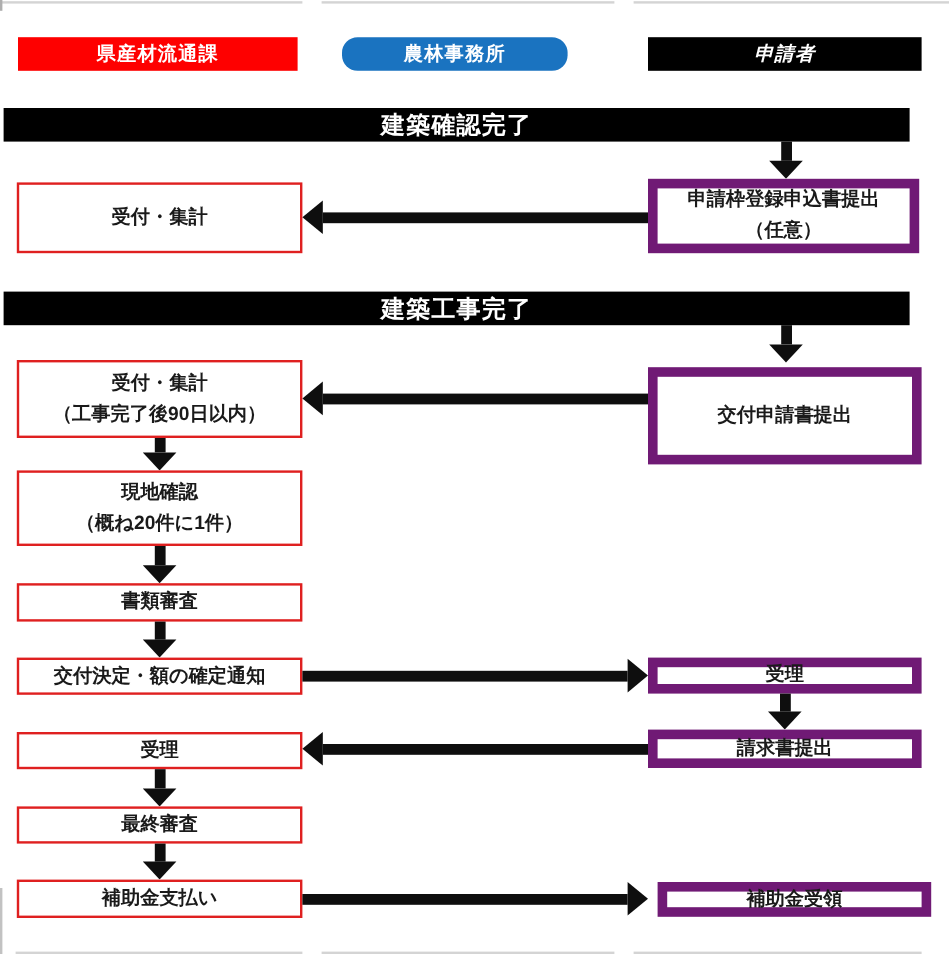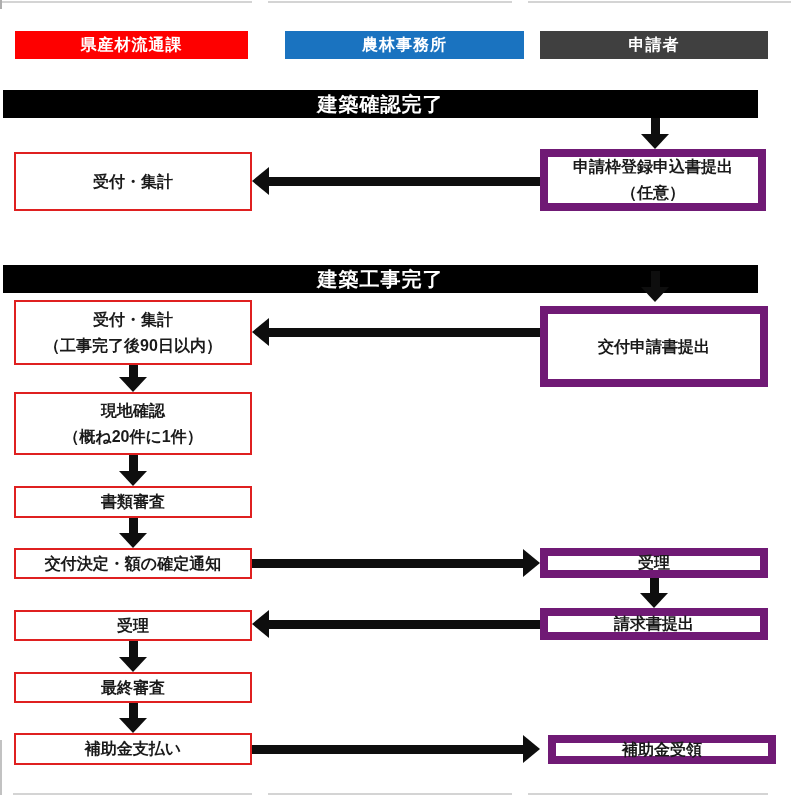--- a/index.html
+++ b/index.html
@@ -7,21 +7,21 @@
     position:relative;width:791px;height:797px;background:#ffffff;overflow:hidden;
     font-family:"Liberation Sans","DejaVu Sans",sans-serif;
   }
   
   .col-header{
     position:absolute;height:28px;display:flex;align-items:center;justify-content:center;
     color:#ffffff;font-weight:bold;font-size:16px;letter-spacing:1px;text-align:right;
   }
   .col-red{background:#fe0000;}
   .col-blue{background:#1a73c0;}
-  .col-green{background:#404040;}
+  .col-green{background:#000000;font-style:italic;}
   
   .banner{
     position:absolute;left:3px;width:755px;height:28px;background:#000000;
     display:flex;align-items:center;justify-content:center;
     color:#ffffff;font-weight:bold;font-size:20px;letter-spacing:1px;
   }
   
   .box{
     position:absolute;background:#ffffff;box-sizing:border-box;
     display:flex;flex-direction:column;align-items:center;justify-content:center;
@@ -48,21 +48,21 @@
 <div id="stage">
 
   <div class="gridline" style="left:0;top:1px;width:252px;height:2px;"></div>
   <div class="gridline" style="left:268px;top:1px;width:244px;height:2px;"></div>
   <div class="gridline" style="left:528px;top:1px;width:263px;height:2px;"></div>
   <div class="gridline" style="left:0;top:0;width:2px;height:9px;background:#aeaeae;"></div>
 
   <div class="col-header col-red" style="left:15px;top:31px;width:233px;">
     <span>県産材流通課</span>
   </div>
-  <div class="col-header col-blue" style="left:285px;top:31px;width:239px;">
+  <div class="col-header col-blue" style="left:285px;top:31px;width:188px;border-radius:13px;">
     <span>農林事務所</span>
   </div>
   <div class="col-header col-green" style="left:540px;top:31px;width:228px;">
     <span>申請者</span>
   </div>
 
   <div class="banner" style="top:90px;">
     <span>建築確認完了</span>
   </div>
 
@@ -76,21 +76,21 @@
   </div>
   <div class="box box-green" style="left:540px;top:149px;width:226px;height:62px;">
     <span>申請枠登録申込書提出</span>
     <span>（任意）</span>
   </div>
   <div class="harrow point-left" style="left:252px;top:167px;width:288px;">
     <div class="hhead"></div>
     <div class="hshaft"></div>
   </div>
 
-  <div class="banner" style="top:243px;margin-top:22px;">
+  <div class="banner" style="top:243px;">
     <span>建築工事完了</span>
   </div>
 
   <div class="varrow" style="left:641px;top:271px;height:31px;">
     <div class="vshaft"></div>
     <div class="vhead"></div>
   </div>
 
   <div class="box box-red" style="left:14px;top:300px;width:238px;height:65px;">
     <span>受付・集計</span>

